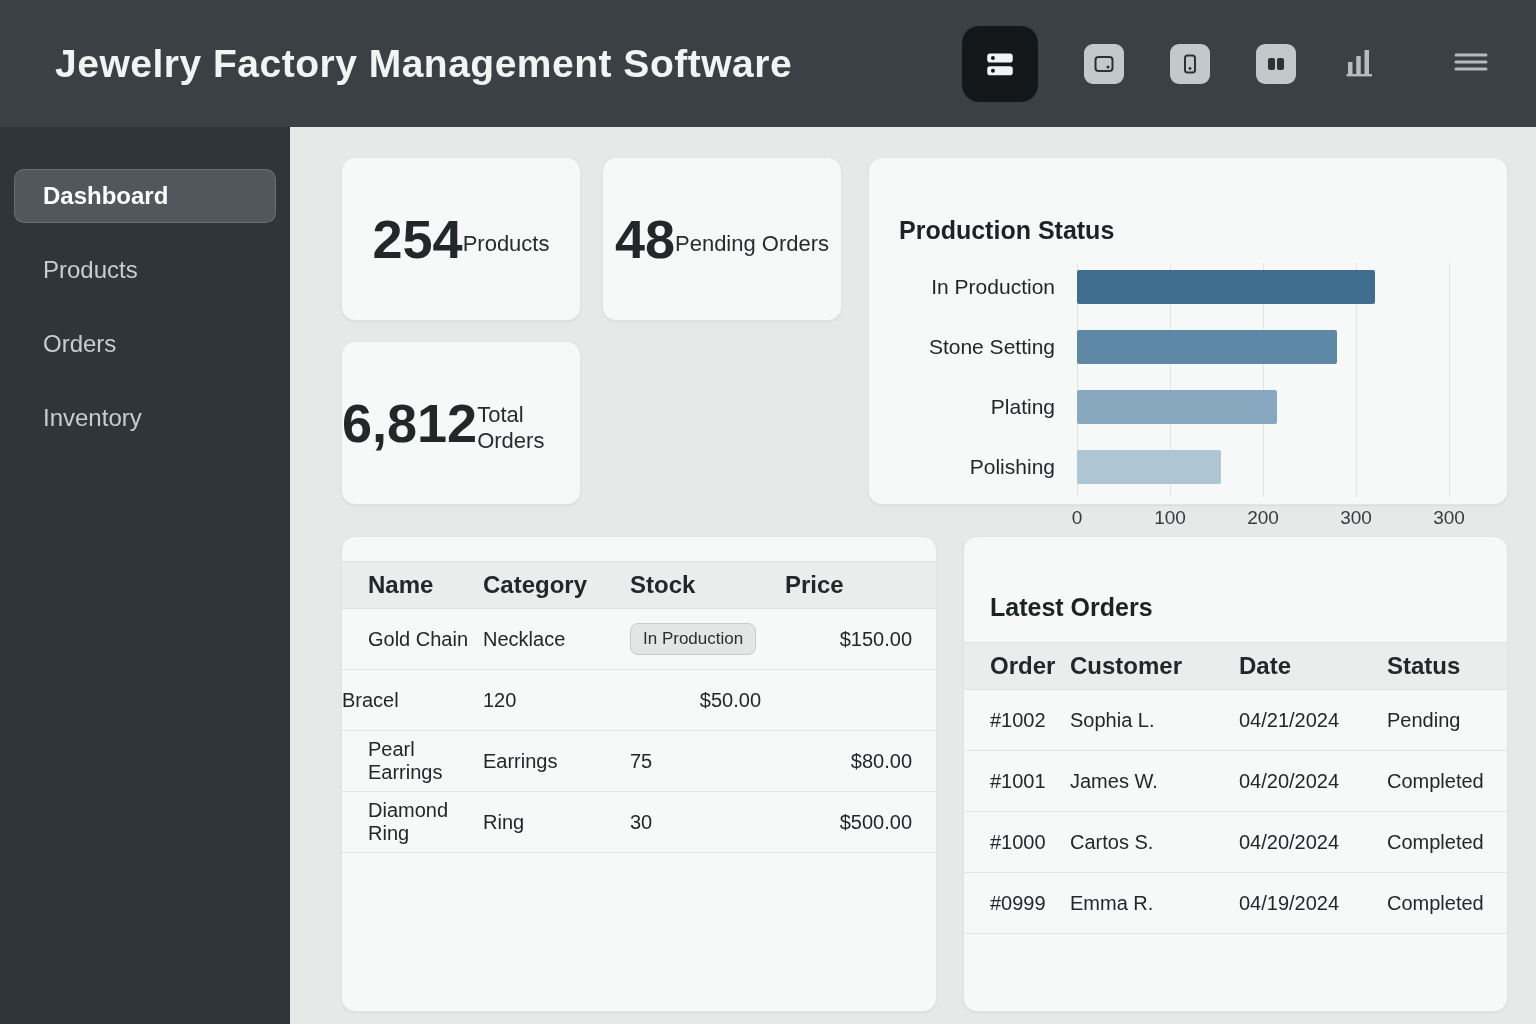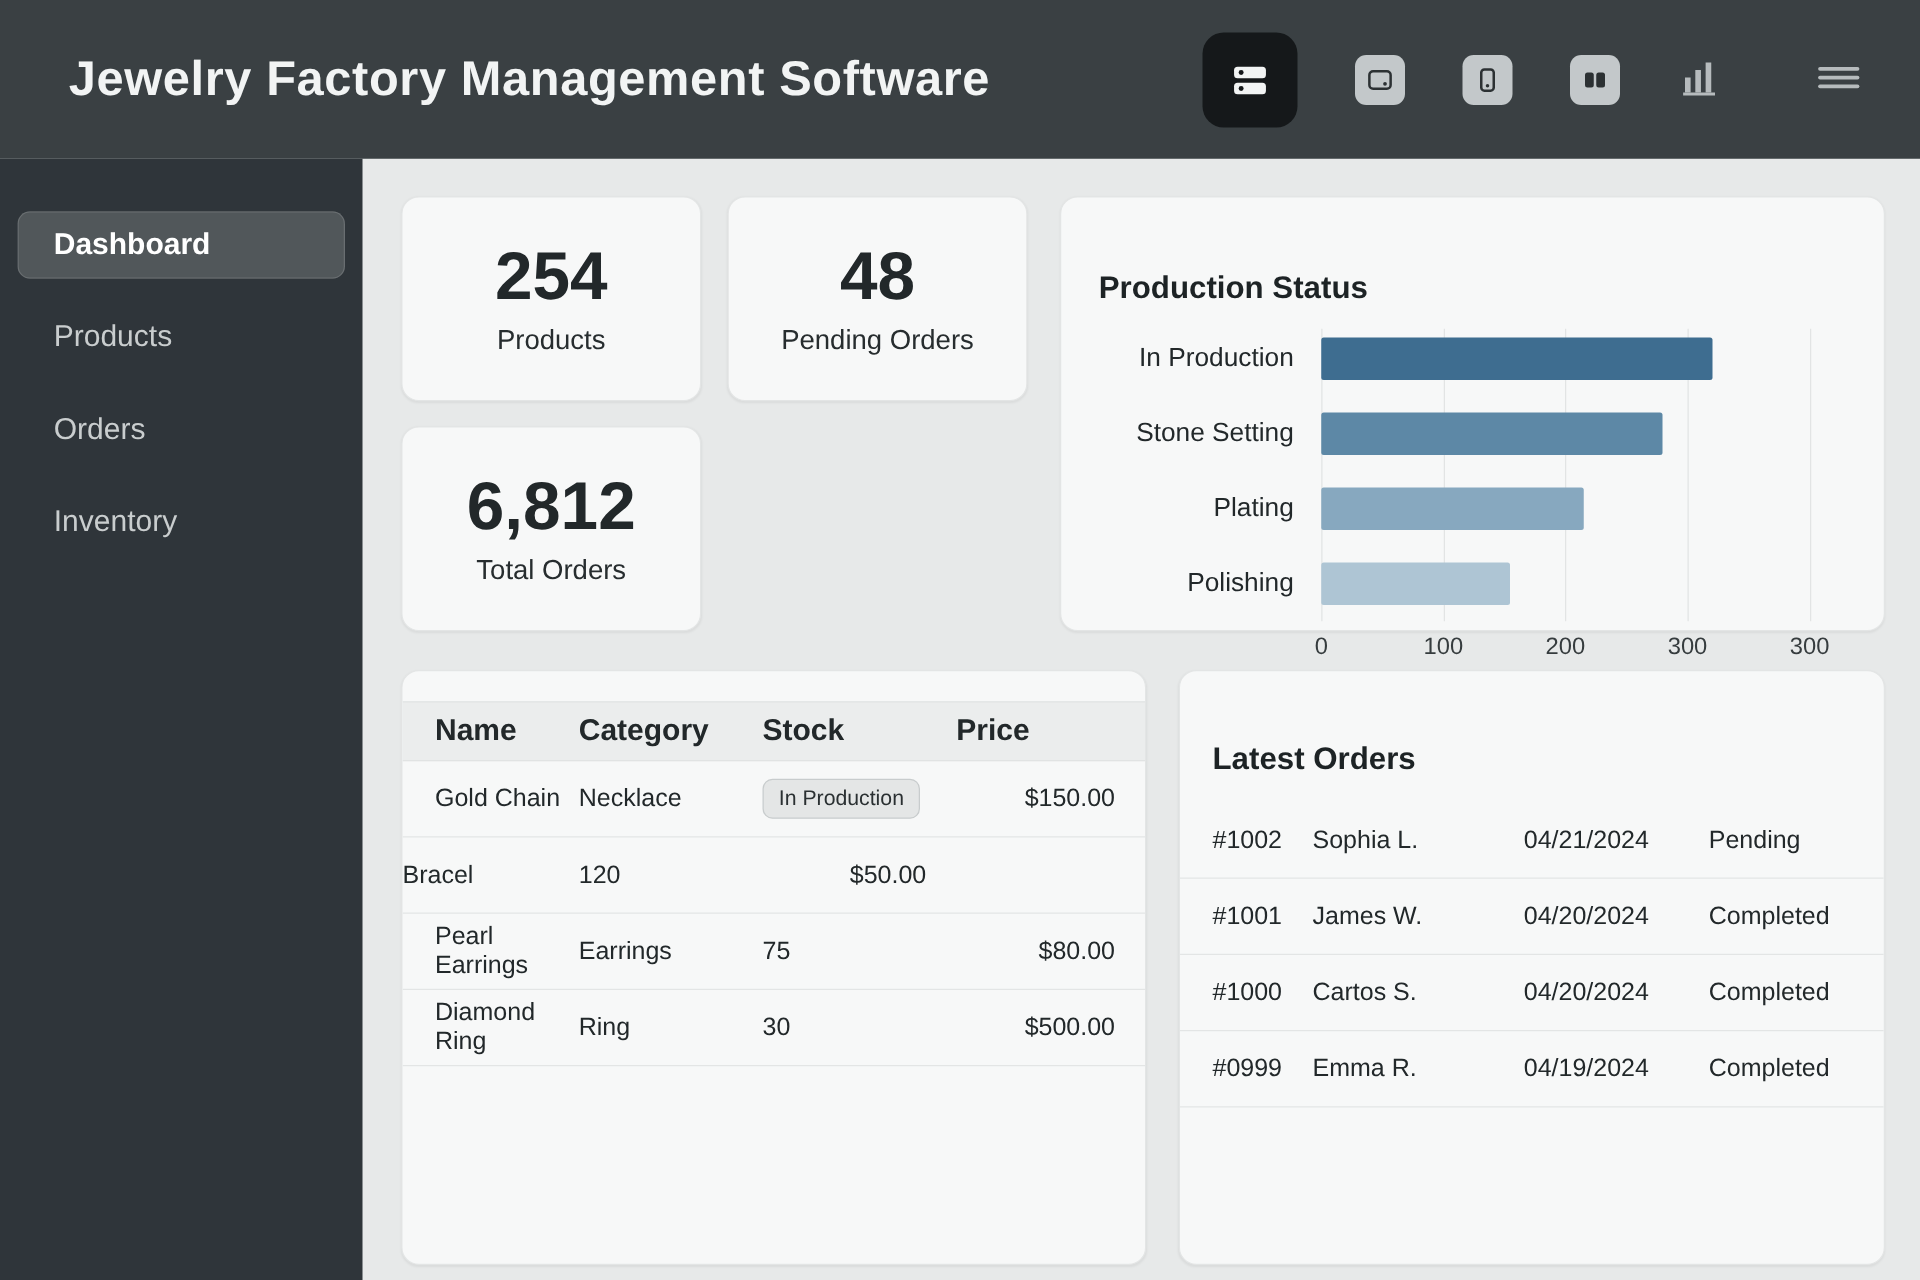--- a/index.html
+++ b/index.html
@@ -21,21 +21,21 @@
     display:flex; align-items:center; justify-content:center; border:none; cursor:pointer;
   }
   .icon-btn.active {
     width:76px; height:76px; border-radius:17px; background:#15181a;
   }
   .icon-btn svg { display:block; }
   .glyph-btn { background:none; border:none; cursor:pointer; display:flex; align-items:center; }
   .menu-btn { margin-left:28px; }
 
   
-  .app-body { display:flex; height:897px; }
+  .app-body { display:flex; height:897px;gap:20px; }
   .sidebar { width:290px; background:#2f353a; padding-top:42px; flex-shrink:0; }
   .side-item {
     margin:0 14px 20px 14px; padding:13px 16px 13px 29px; border-radius:10px;
     font-size:24px; color:#c9cdce; cursor:pointer;
   }
   .side-item.active {
     background:#51575a; color:#ffffff; font-weight:600;
     box-shadow: inset 0 0 0 1px rgba(255,255,255,.14);
   }
 
@@ -47,21 +47,21 @@
     background:#f7f8f8; border-radius:14px; border:1px solid #e3e5e5;
     box-shadow:0 1px 2px rgba(0,0,0,.06);
   }
 
   
   .stats-grid {
     width:501px; flex-shrink:0;
     display:grid; grid-template-columns:1fr 1fr; gap:20px 21px;
   }
   .stat-card {
-    height:164px; display:flex; flex-direction:column;
+    height:164px; display:flex; flex-direction:row;
     align-items:center; justify-content:center;
   }
   .stat-value { font-size:54px; font-weight:700; color:#22282a; line-height:1.05; }
   .stat-label { font-size:22px; color:#272d2f; margin-top:10px; }
 
   
   .chart-card { flex:1; height:348px; padding:26px 30px 10px 30px; }
   .card-title { font-size:25px; font-weight:700; color:#1d2325;margin-top:32px; }
   .chart-body { display:flex; margin-top:12px; }
   .chart-labels { width:178px; padding-right:22px; }
@@ -276,20 +276,26 @@
         <div class="t-row products-grid">
           <div class="cell-first">Diamond Ring</div>
           <div>Ring</div>
           <div>30</div>
           <div class="cell-right">$500.00</div>
         </div>
       </div>
 
       <div class="card table-card orders-card">
         <div class="card-title">Latest Orders</div>
+        <div class="t-head orders-grid">
+          <div class="cell-first">Order</div>
+          <div>Customer</div>
+          <div>Date</div>
+          <div>Status</div>
+        </div>
         <div class="t-row orders-grid">
           <div class="cell-first">#1002</div>
           <div>Sophia L.</div>
           <div>04/21/2024</div>
           <div>Pending</div>
         </div>
         <div class="t-row orders-grid">
           <div class="cell-first">#1001</div>
           <div>James W.</div>
           <div>04/20/2024</div>

